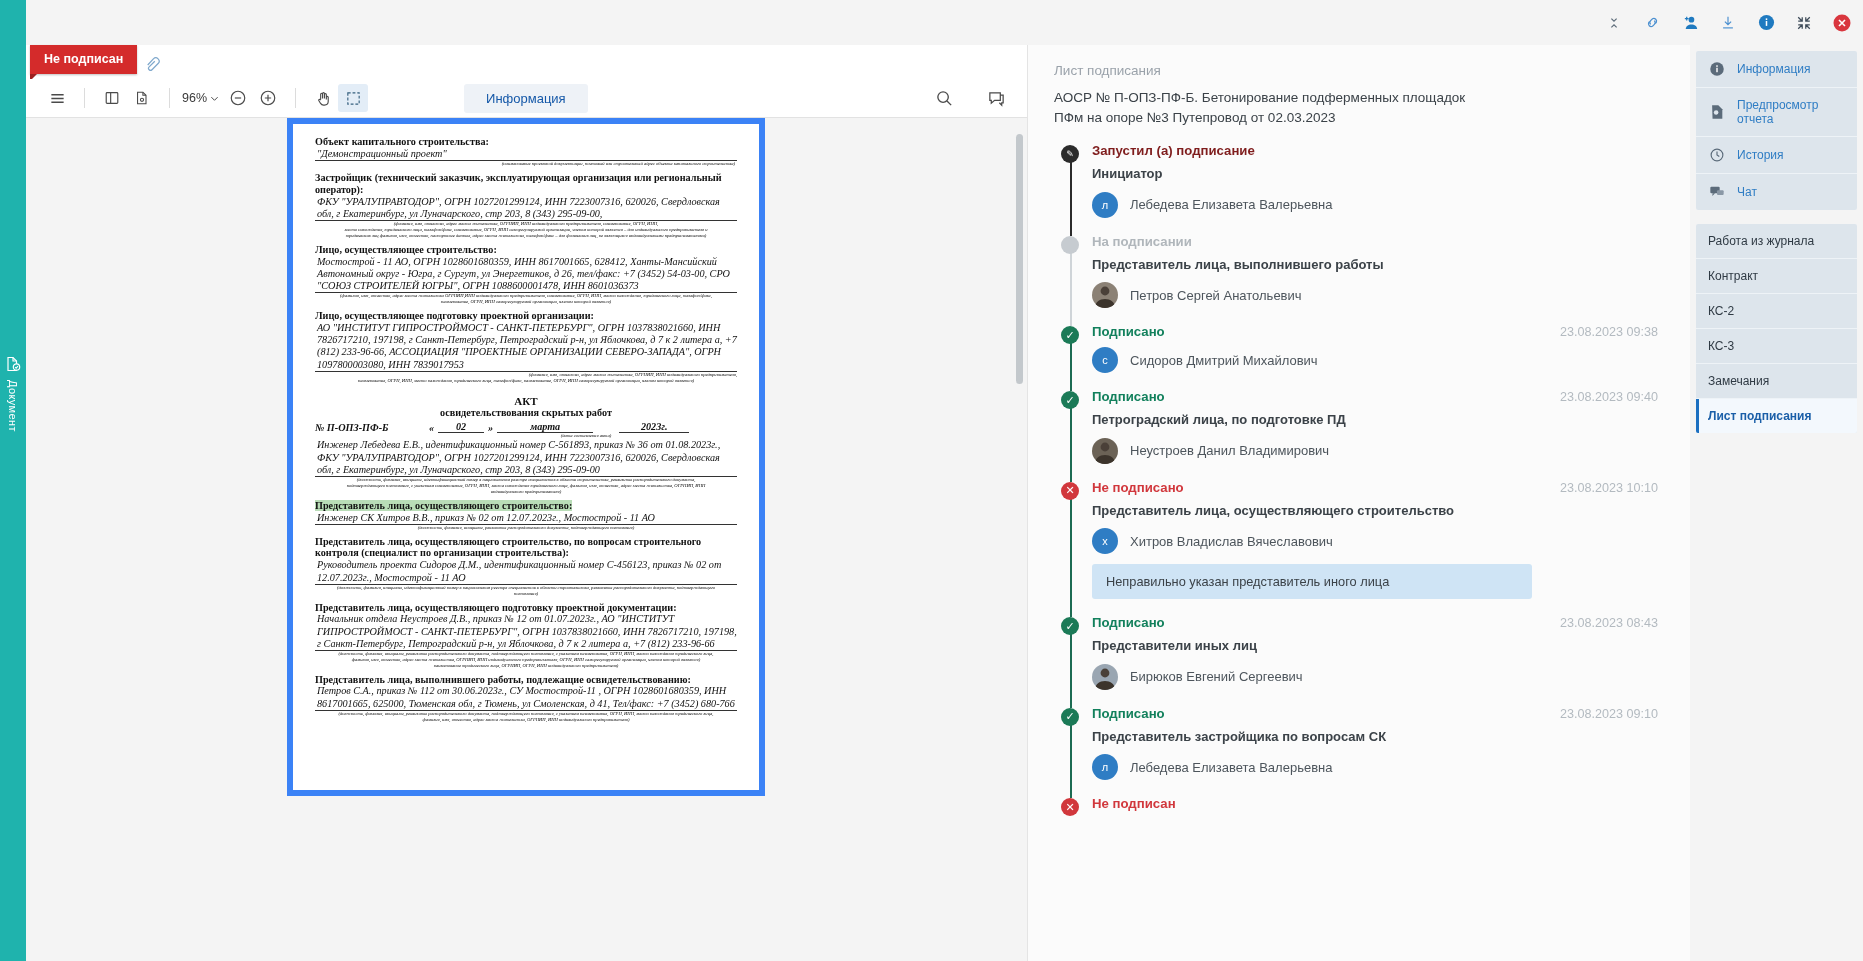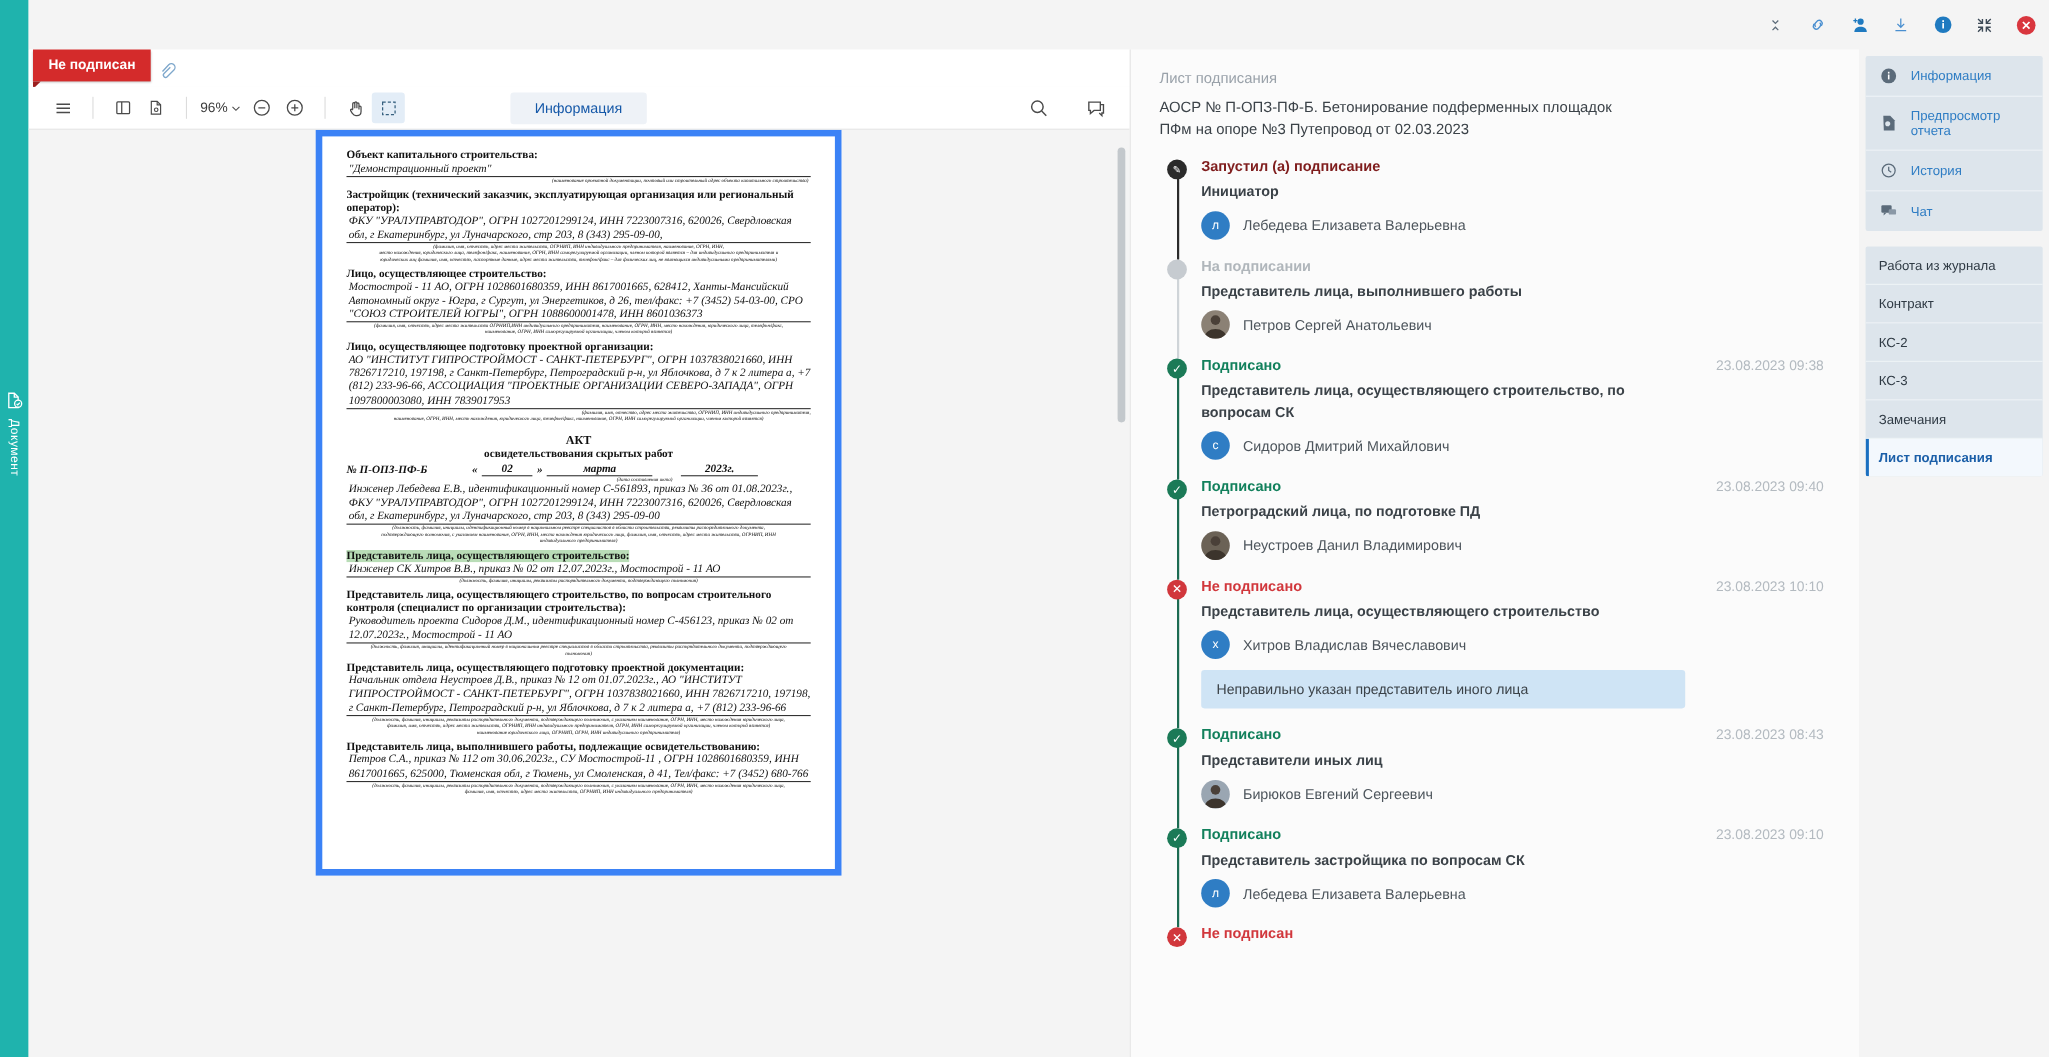--- a/index.html
+++ b/index.html
@@ -396,21 +396,20 @@
             <span class="tl-name">Петров Сергей Анатольевич</span>
           </div>
         </div>
         <div class="tl-item">
           <div class="tl-line" style="background: rgb(28, 107, 82);"></div>
           <div class="tl-dot" style="background: rgb(27, 122, 87);">✓</div>
           <div class="tl-head">
             <span class="tl-status st-green">Подписано</span>
             <span class="tl-date">23.08.2023 09:38</span>
           </div>
-          <div class="tl-role">Представитель лица, осуществляющего строительство, по вопросам СК</div>
           <div class="tl-person">
             <div class="av" style="background: rgb(47, 125, 196);">с</div>
             <span class="tl-name">Сидоров Дмитрий Михайлович</span>
           </div>
         </div>
         <div class="tl-item">
           <div class="tl-line" style="background: rgb(28, 107, 82);"></div>
           <div class="tl-dot" style="background: rgb(27, 122, 87);">✓</div>
           <div class="tl-head">
             <span class="tl-status st-green">Подписано</span>

